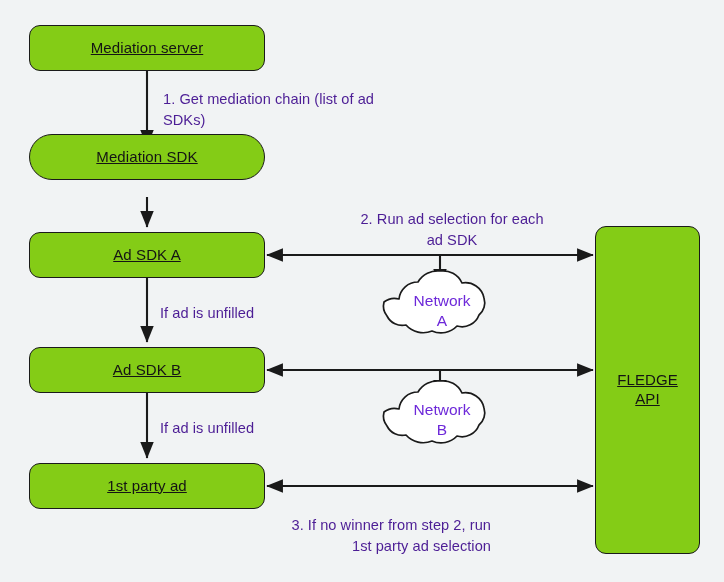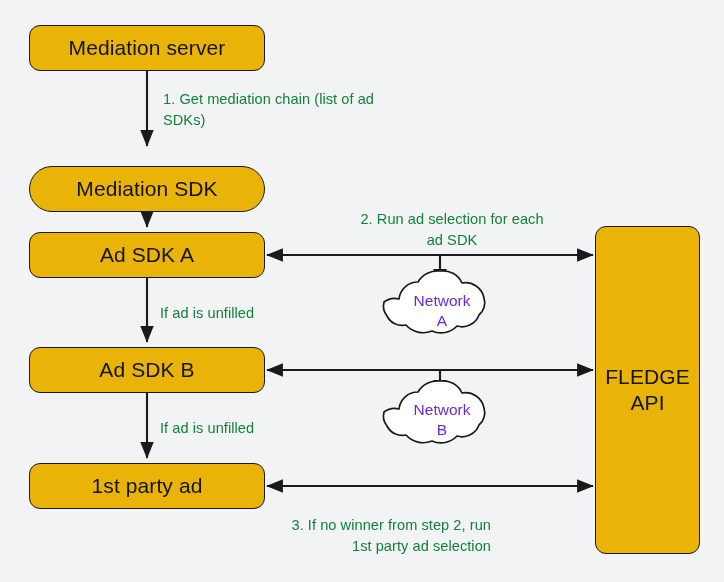--- a/index.html
+++ b/index.html
@@ -23,52 +23,53 @@
   .svg-layer {
     position: absolute;
     left: 0;
     top: 0;
     width: 724px;
     height: 582px;
   }
   .node-box {
     position: absolute;
     box-sizing: border-box;
-    background: #eab308;
+    background: #84cc16;
     border: 1.6px solid #1a1a1a;
     border-radius: 11px;
     display: flex;
     align-items: center;
     justify-content: center;
     text-align: center;
     color: #141414;
-    font-size: 21px;
+    font-size: 15px;
     line-height: 1.25;
     letter-spacing: 0.1px;
+    text-decoration: underline;
   }
   .node-label {
     display: block;
     white-space: pre-line;
   }
   .flow-box   { left: 29px;  width: 236px; height: 46px; }
   #box-mediation-server { top: 25px; }
-  #box-mediation-sdk    { top: 166px; border-radius: 23px; }
+  #box-mediation-sdk    { top: 134px; border-radius: 23px; }
   #box-ad-sdk-a         { top: 232px; }
   #box-ad-sdk-b         { top: 347px; }
   #box-first-party-ad   { top: 463px; }
   #box-fledge-api {
     left: 595px;
     top: 211px;
     width: 105px;
     height: 328px;
     margin-top: 15px;
   }
   .annotation {
     position: absolute;
-    color: #15803d;
+    color: #4c1d95;
     font-size: 14.6px;
     line-height: 1.42;
     white-space: pre-line;
     letter-spacing: 0.05px;
   }
   #ann-step1      { left: 163px; top: 89px;  width: 215px; text-align: left; }
   #ann-step2      { left: 352px; top: 173px; width: 200px; text-align: center; margin-top: 36px; }
   #ann-step3      { left: 276px; top: 515px; width: 215px; text-align: right; }
   #ann-unfilled-1 { left: 160px; top: 303px; width: 160px; text-align: left; }
   #ann-unfilled-2 { left: 160px; top: 418px; width: 160px; text-align: left; }

